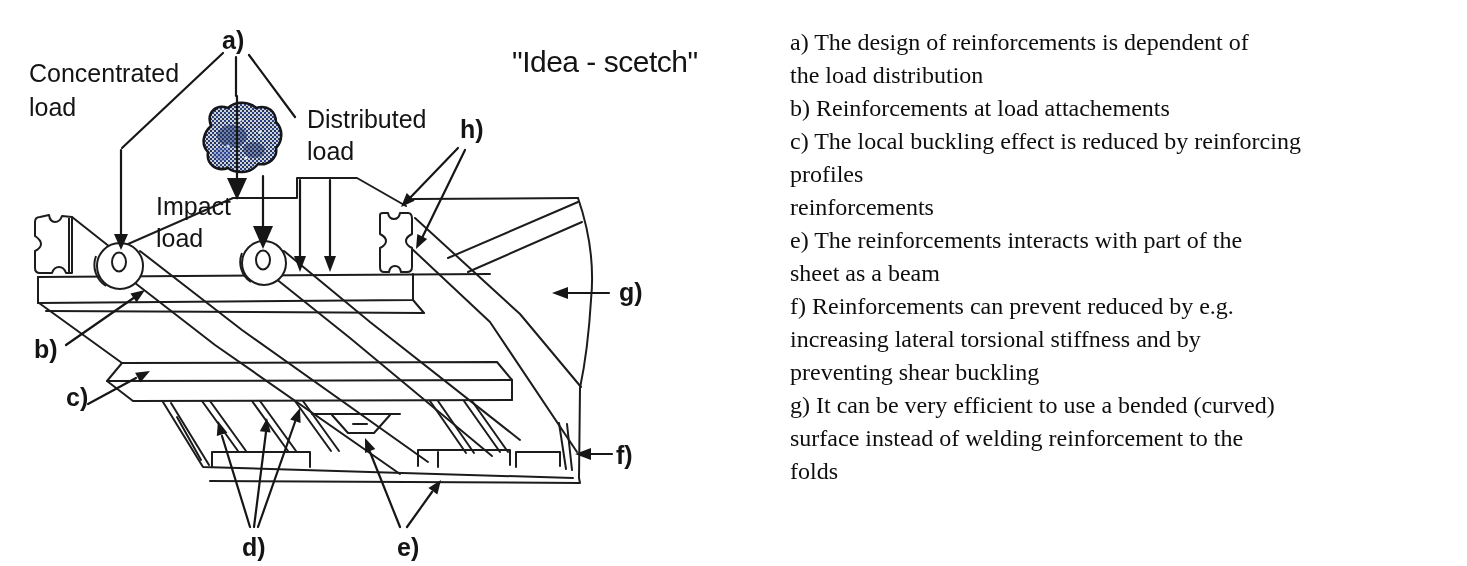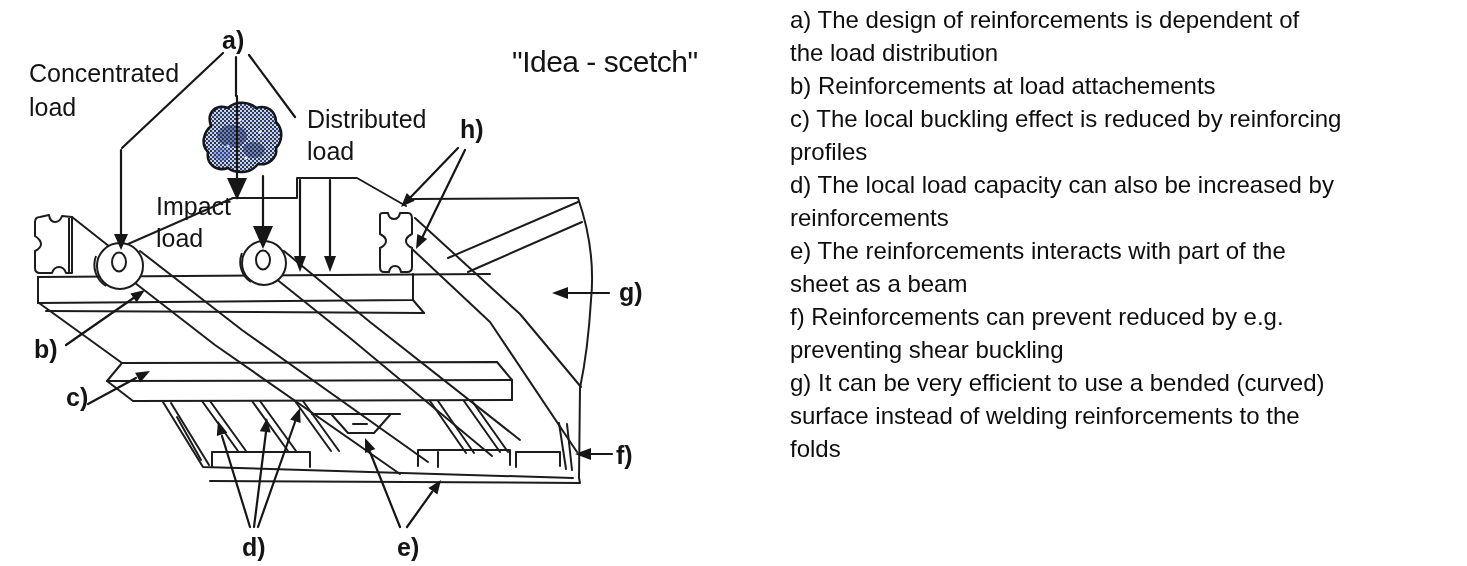--- a/index.html
+++ b/index.html
@@ -3,21 +3,21 @@
 <meta charset="utf-8">
 <style>
   html,body{margin:0;padding:0;background:#ffffff;}
   .page{position:relative;width:1467px;height:566px;background:#ffffff;overflow:hidden;
         font-family:"Liberation Sans",sans-serif;color:#101010;}
   .sketch-wrap{position:absolute;left:0;top:0;width:790px;height:566px;}
   svg text{font-family:"Liberation Sans",sans-serif;fill:#141414;}
   svg .callout{font-size:25px;font-weight:bold;}
   svg .loadlabel{font-size:25px;}
   svg .title{font-size:30px;letter-spacing:-0.5px;}
-  .notes{position:absolute;left:790px;top:3px;width:672px;}
+  .notes{position:absolute;left:790px;top:26px;width:672px;font-family:Liberation Serif, serif;}
   .note-line{font-size:24px;line-height:33px;height:33px;white-space:nowrap;color:#0e0e0e;}
 </style>
 </head>
 <body>
 
 <div class="page">
 
   <div class="sketch-wrap">
     <svg width="790" height="566" viewBox="0 0 790 566">
       <defs>
@@ -206,24 +206,24 @@
       <text class="callout" x="460" y="138">h)</text>
     </svg>
   </div>
 
   <div class="notes">
       <div class="note-line">a) The design of reinforcements is dependent of</div>
       <div class="note-line">the load distribution</div>
       <div class="note-line">b) Reinforcements at load attachements</div>
       <div class="note-line">c) The local buckling effect is reduced by reinforcing</div>
       <div class="note-line">profiles</div>
-      <div class="note-line">d) The local load capacity can also be increased by</div>
       <div class="note-line">reinforcements</div>
       <div class="note-line">e) The reinforcements interacts with part of the</div>
       <div class="note-line">sheet as a beam</div>
       <div class="note-line">f) Reinforcements can prevent reduced by e.g.</div>
+      <div class="note-line">increasing lateral torsional stiffness and by</div>
       <div class="note-line">preventing shear buckling</div>
       <div class="note-line">g) It can be very efficient to use a bended (curved)</div>
-      <div class="note-line">surface instead of welding reinforcements to the</div>
+      <div class="note-line">surface instead of welding reinforcement to the</div>
       <div class="note-line">folds</div>
     </div>
 
 </div>
 
 </body></html>

